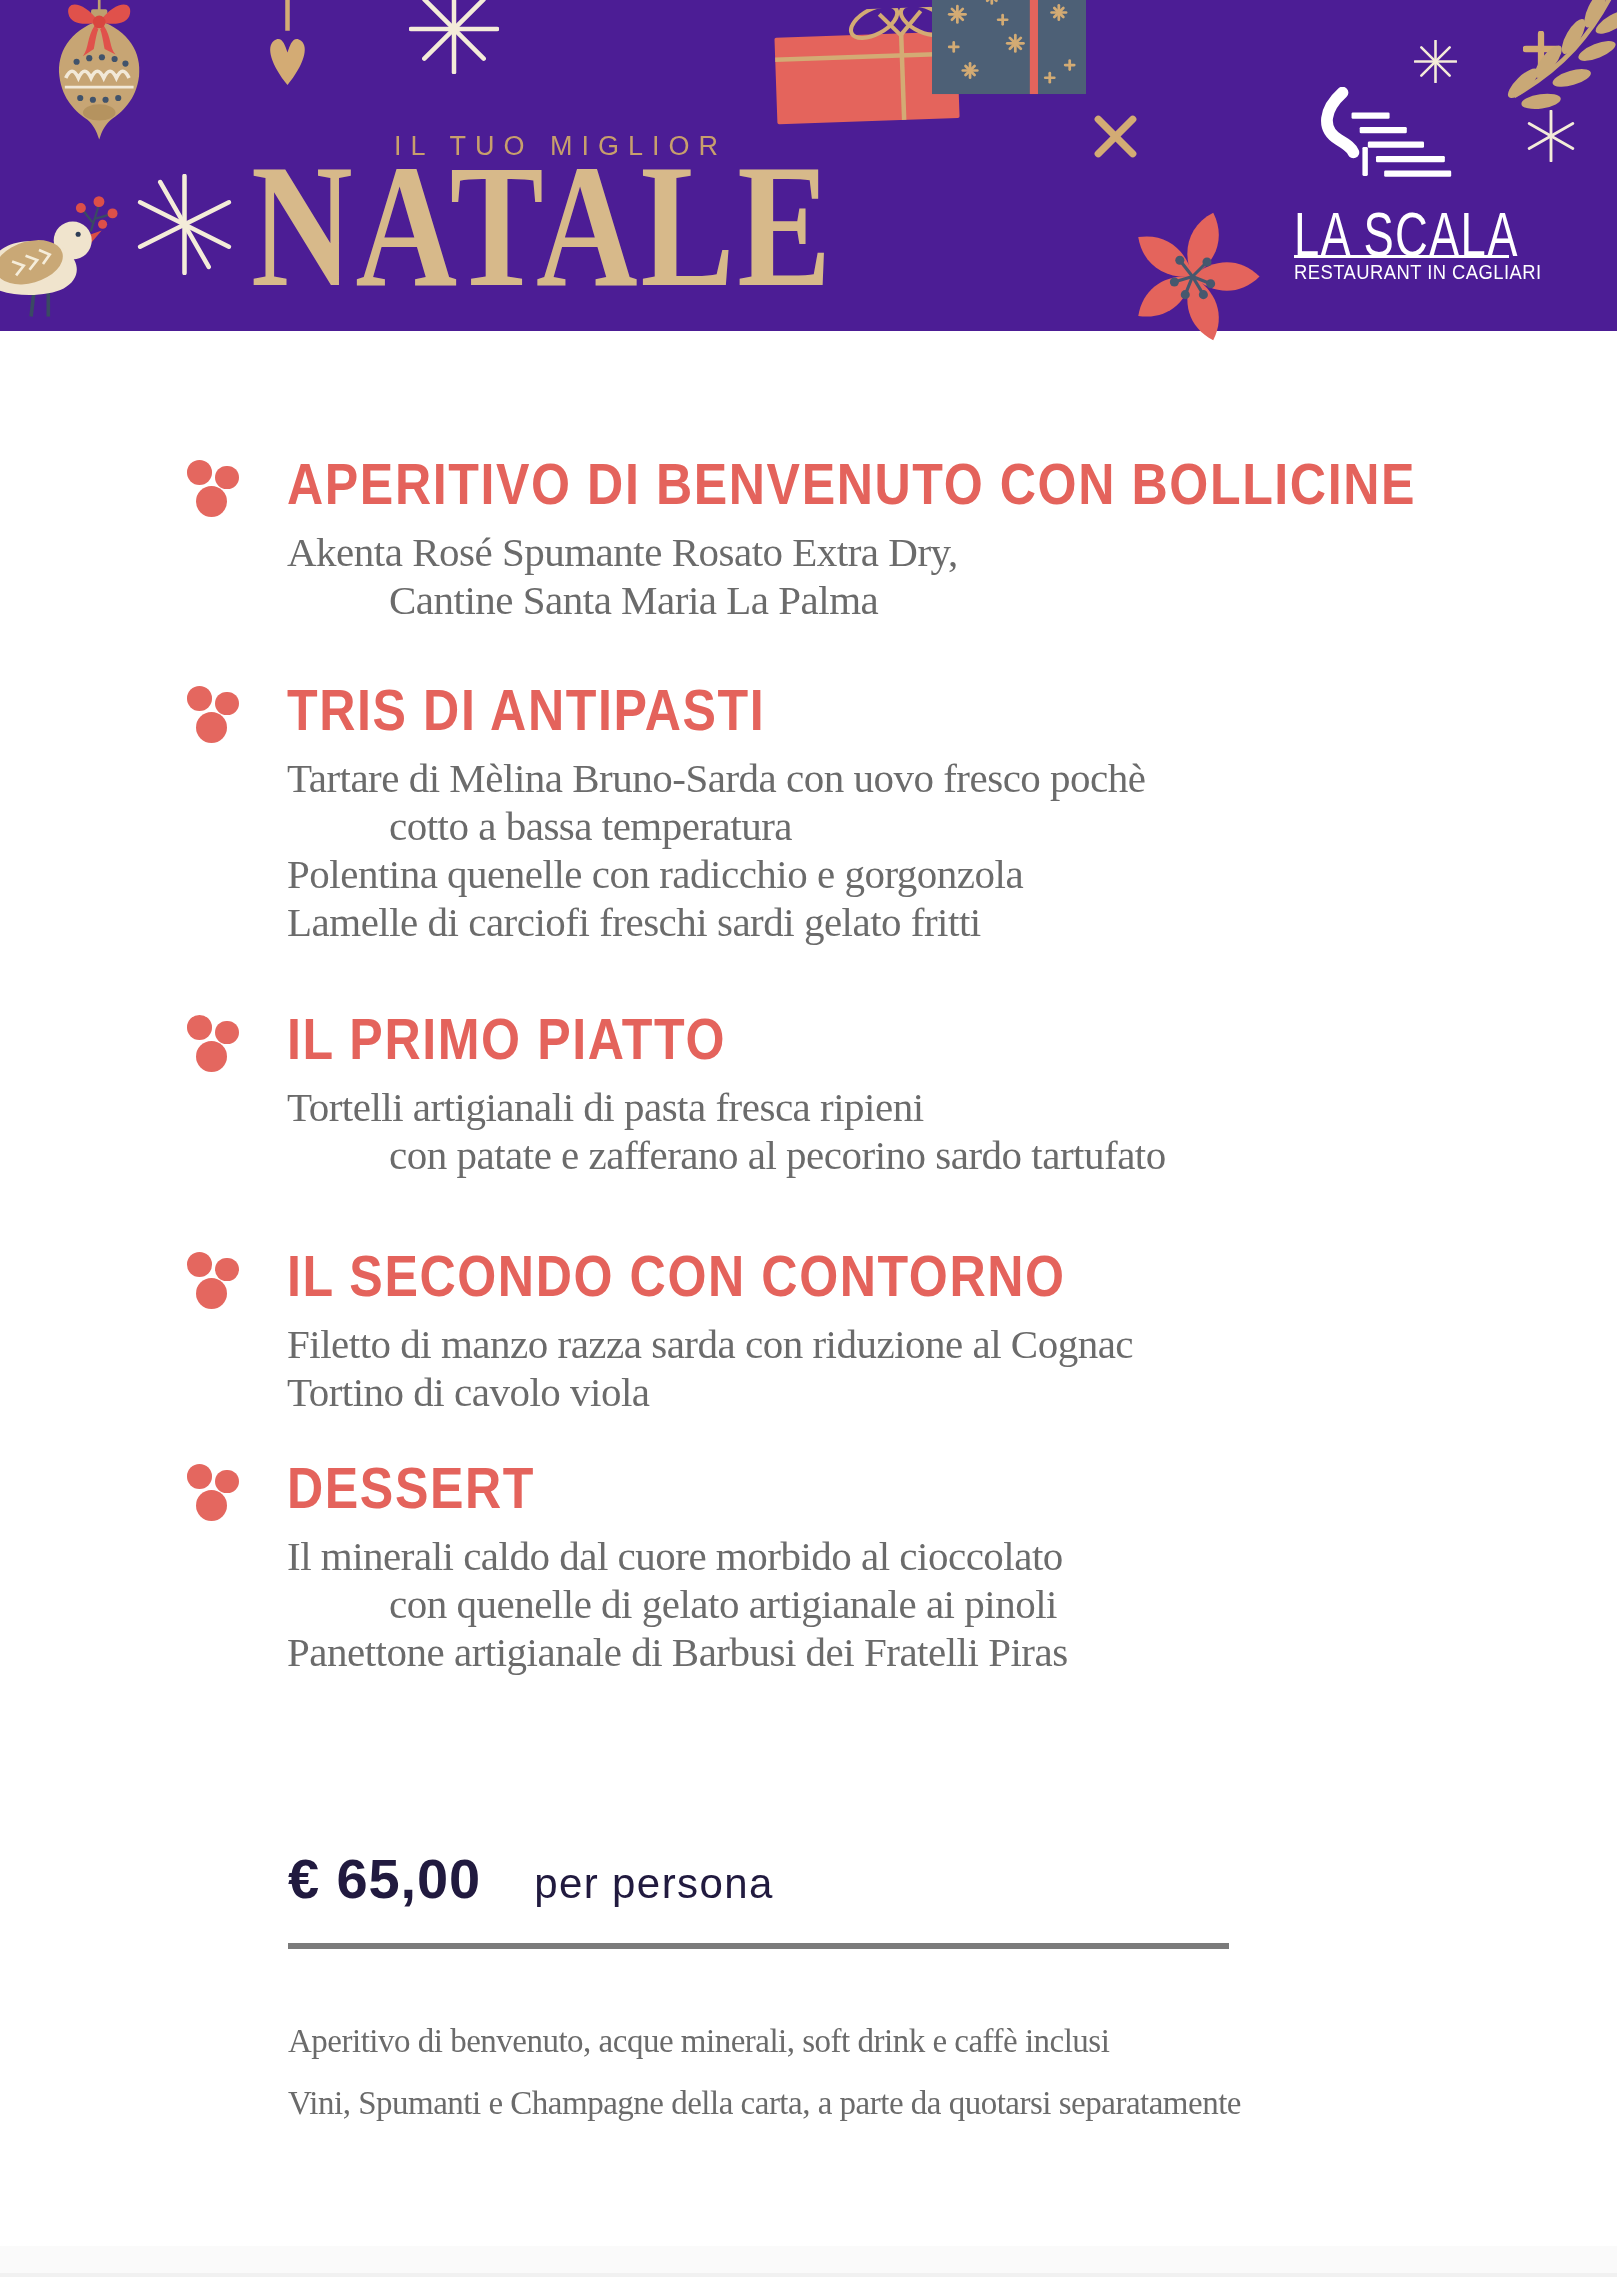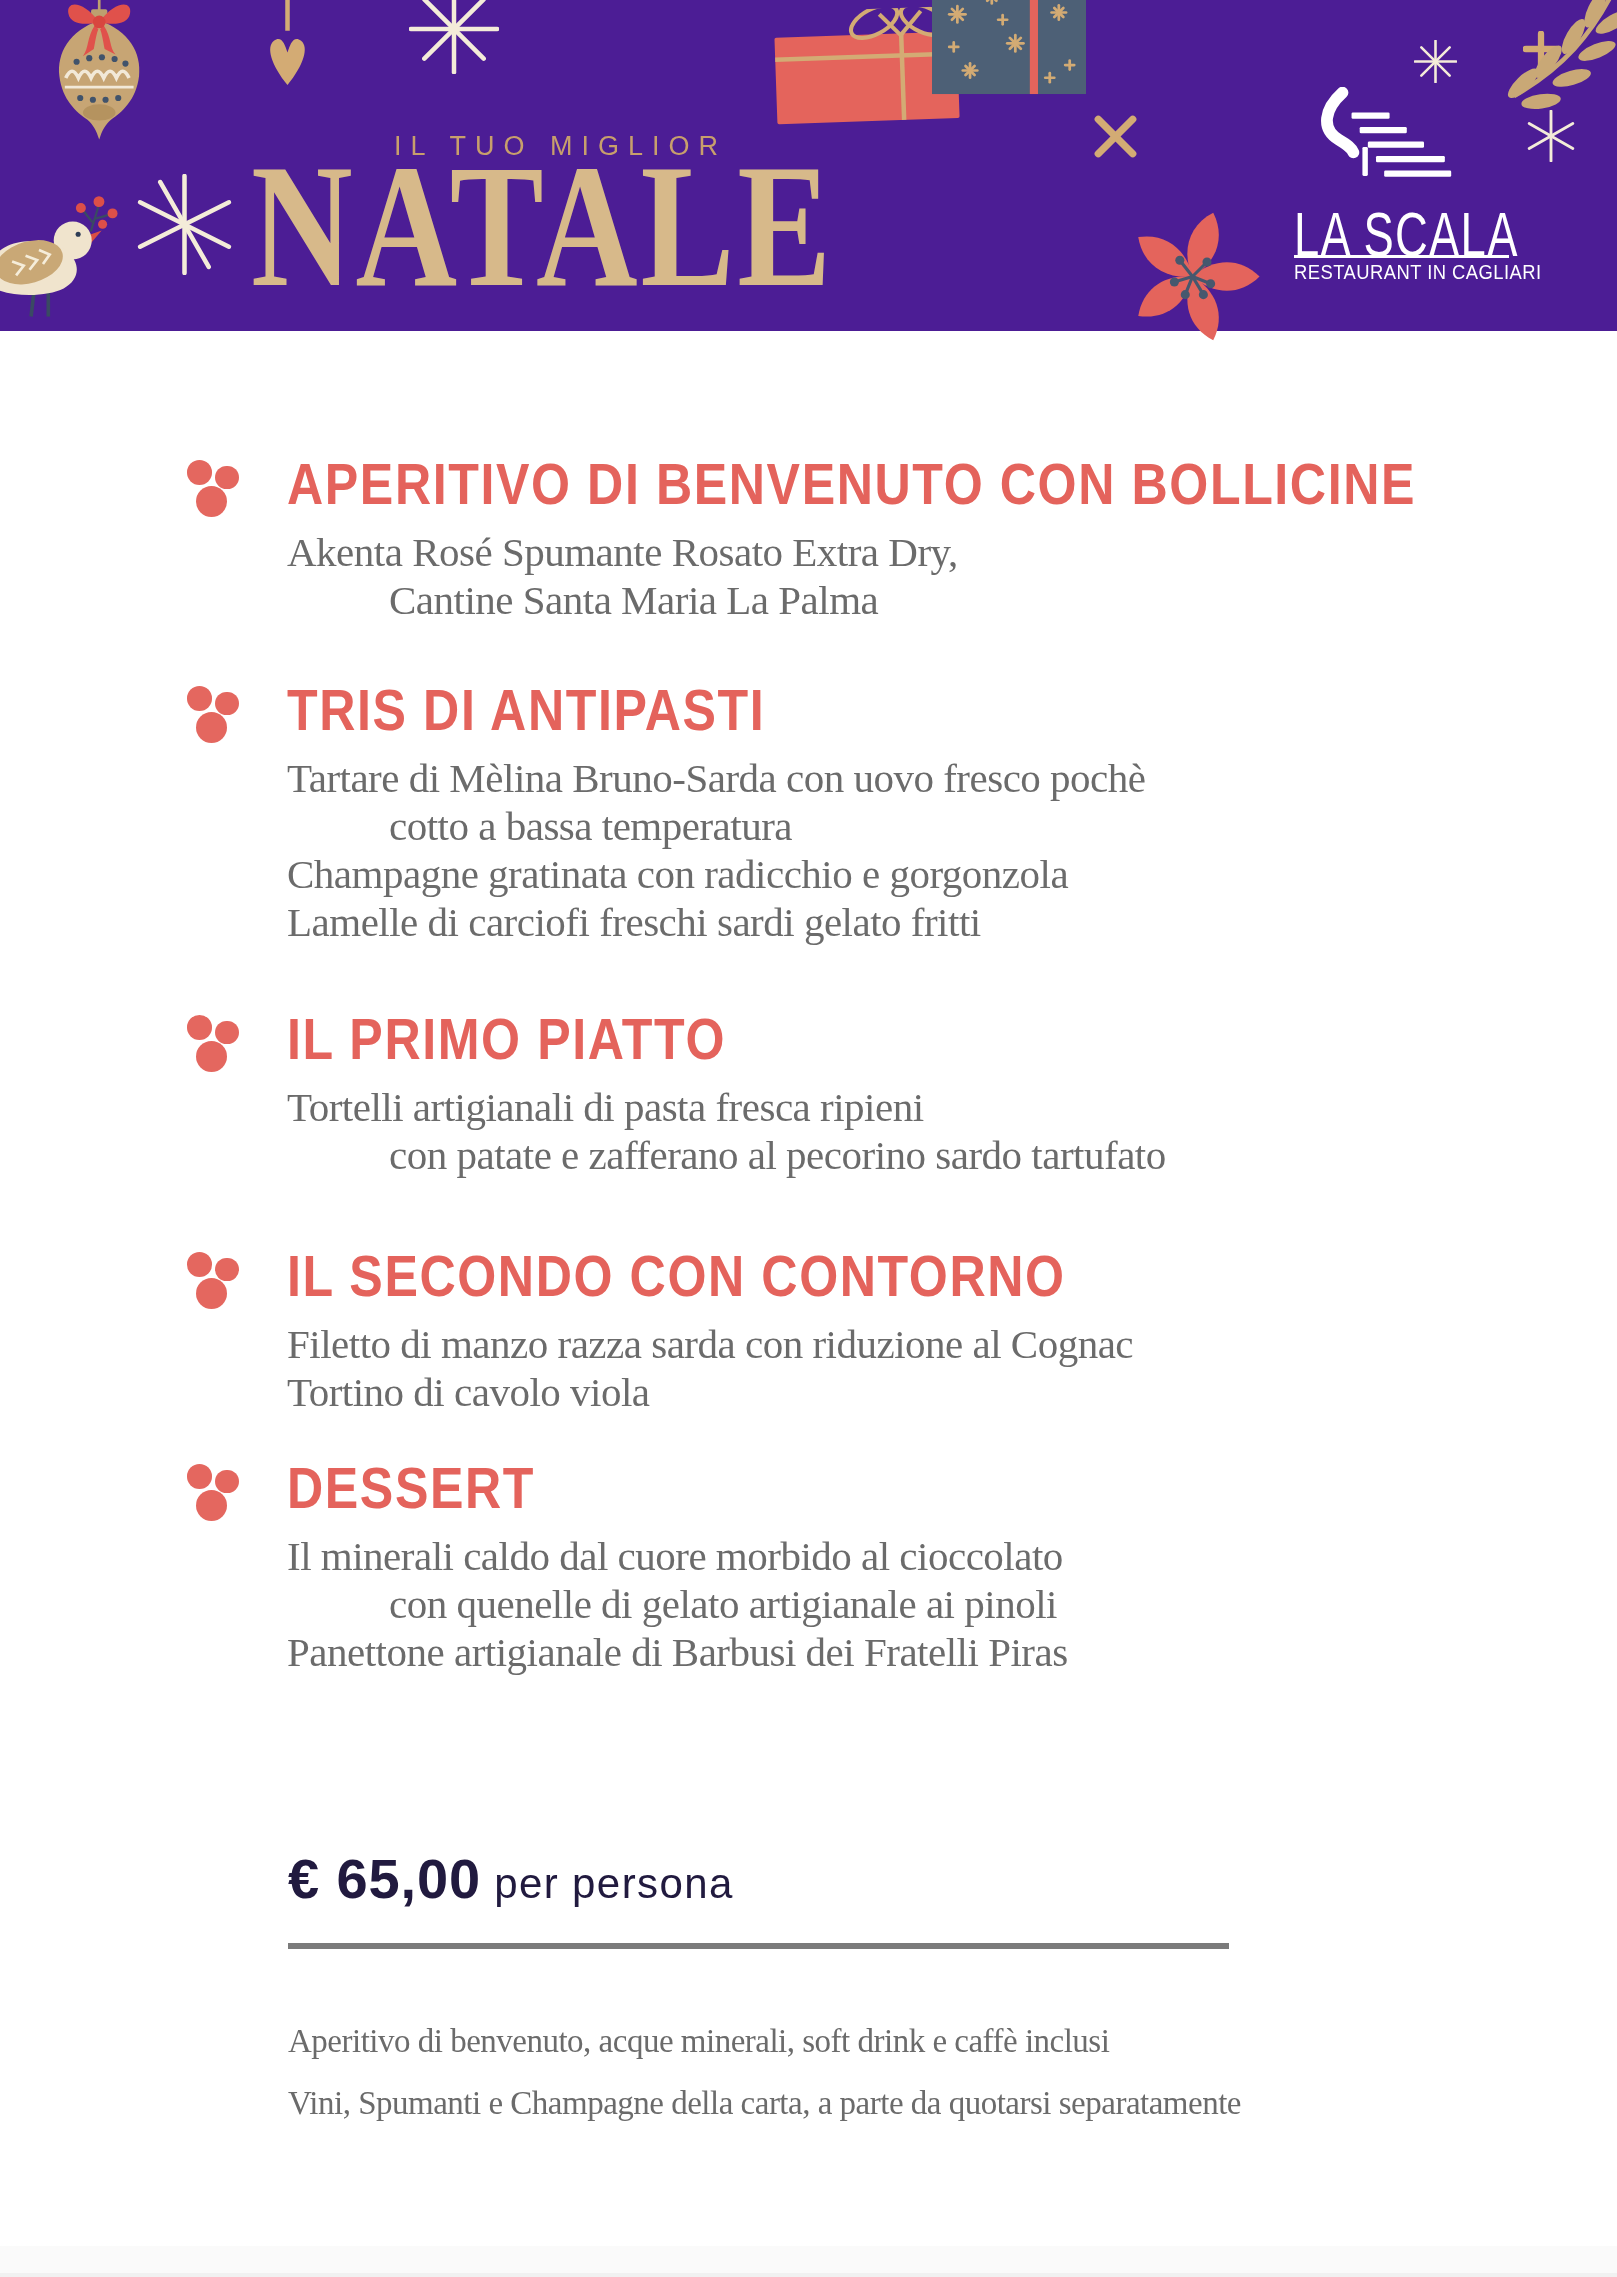--- a/index.html
+++ b/index.html
@@ -36,21 +36,21 @@
   .sec-title{display:inline-block;color:#e4635c;white-space:nowrap;
              font:700 57px/58px "Liberation Sans",sans-serif;letter-spacing:1.8px;
              transform:scaleX(.88);transform-origin:left top;}
   .sec-items{margin-top:14.5px;color:#6b6b6b;
              font:400 41px/48px "Liberation Serif",serif;letter-spacing:-0.5px;}
   .sec-items .line{white-space:nowrap;}
   .sec-items .indent{padding-left:102px;}
 
   
   .price-row{position:absolute;left:288px;top:1851px;display:flex;align-items:baseline;
-             color:#211a3f;white-space:nowrap;}
+             color:#211a3f;white-space:nowrap;gap:40px;}
   .price-amount{font:700 56px/56px "Liberation Sans",sans-serif;letter-spacing:0.9px;}
   .price-unit{margin-left:13px;font:400 42px/42px "Liberation Sans",sans-serif;letter-spacing:1.4px;}
   .divider{position:absolute;left:288px;top:1943px;width:941px;height:6.3px;background:#7b7b7b;}
   .footer-notes{position:absolute;left:288px;top:2010px;color:#6b6b6b;white-space:nowrap;
              font:400 33px/62px "Liberation Serif",serif;letter-spacing:-0.5px;}
   .bottom-strip{position:absolute;left:0;bottom:0;width:100%;height:27px;
              background:#fafafa;border-bottom:5.4px solid #f1f1f1;}
 </style>
 </head>
 <body>
@@ -311,21 +311,21 @@
     <span class="berries">
         <i class="b1"></i>
         <i class="b2"></i>
         <i class="b3"></i>
       </span>
     <div class="sec-content">
       <div class="sec-title">TRIS DI ANTIPASTI</div>
       <div class="sec-items">
         <div class="line">Tartare di Mèlina Bruno-Sarda con uovo fresco pochè</div>
         <div class="line indent">cotto a bassa temperatura</div>
-        <div class="line">Champagne gratinata con radicchio e gorgonzola</div>
+        <div class="line">Polentina quenelle con radicchio e gorgonzola</div>
         <div class="line">Lamelle di carciofi freschi sardi gelato fritti</div>
       </div>
     </div>
   </section>
 
   <section class="menu-section" style="top:1010px">
     <span class="berries">
         <i class="b1"></i>
         <i class="b2"></i>
         <i class="b3"></i>

